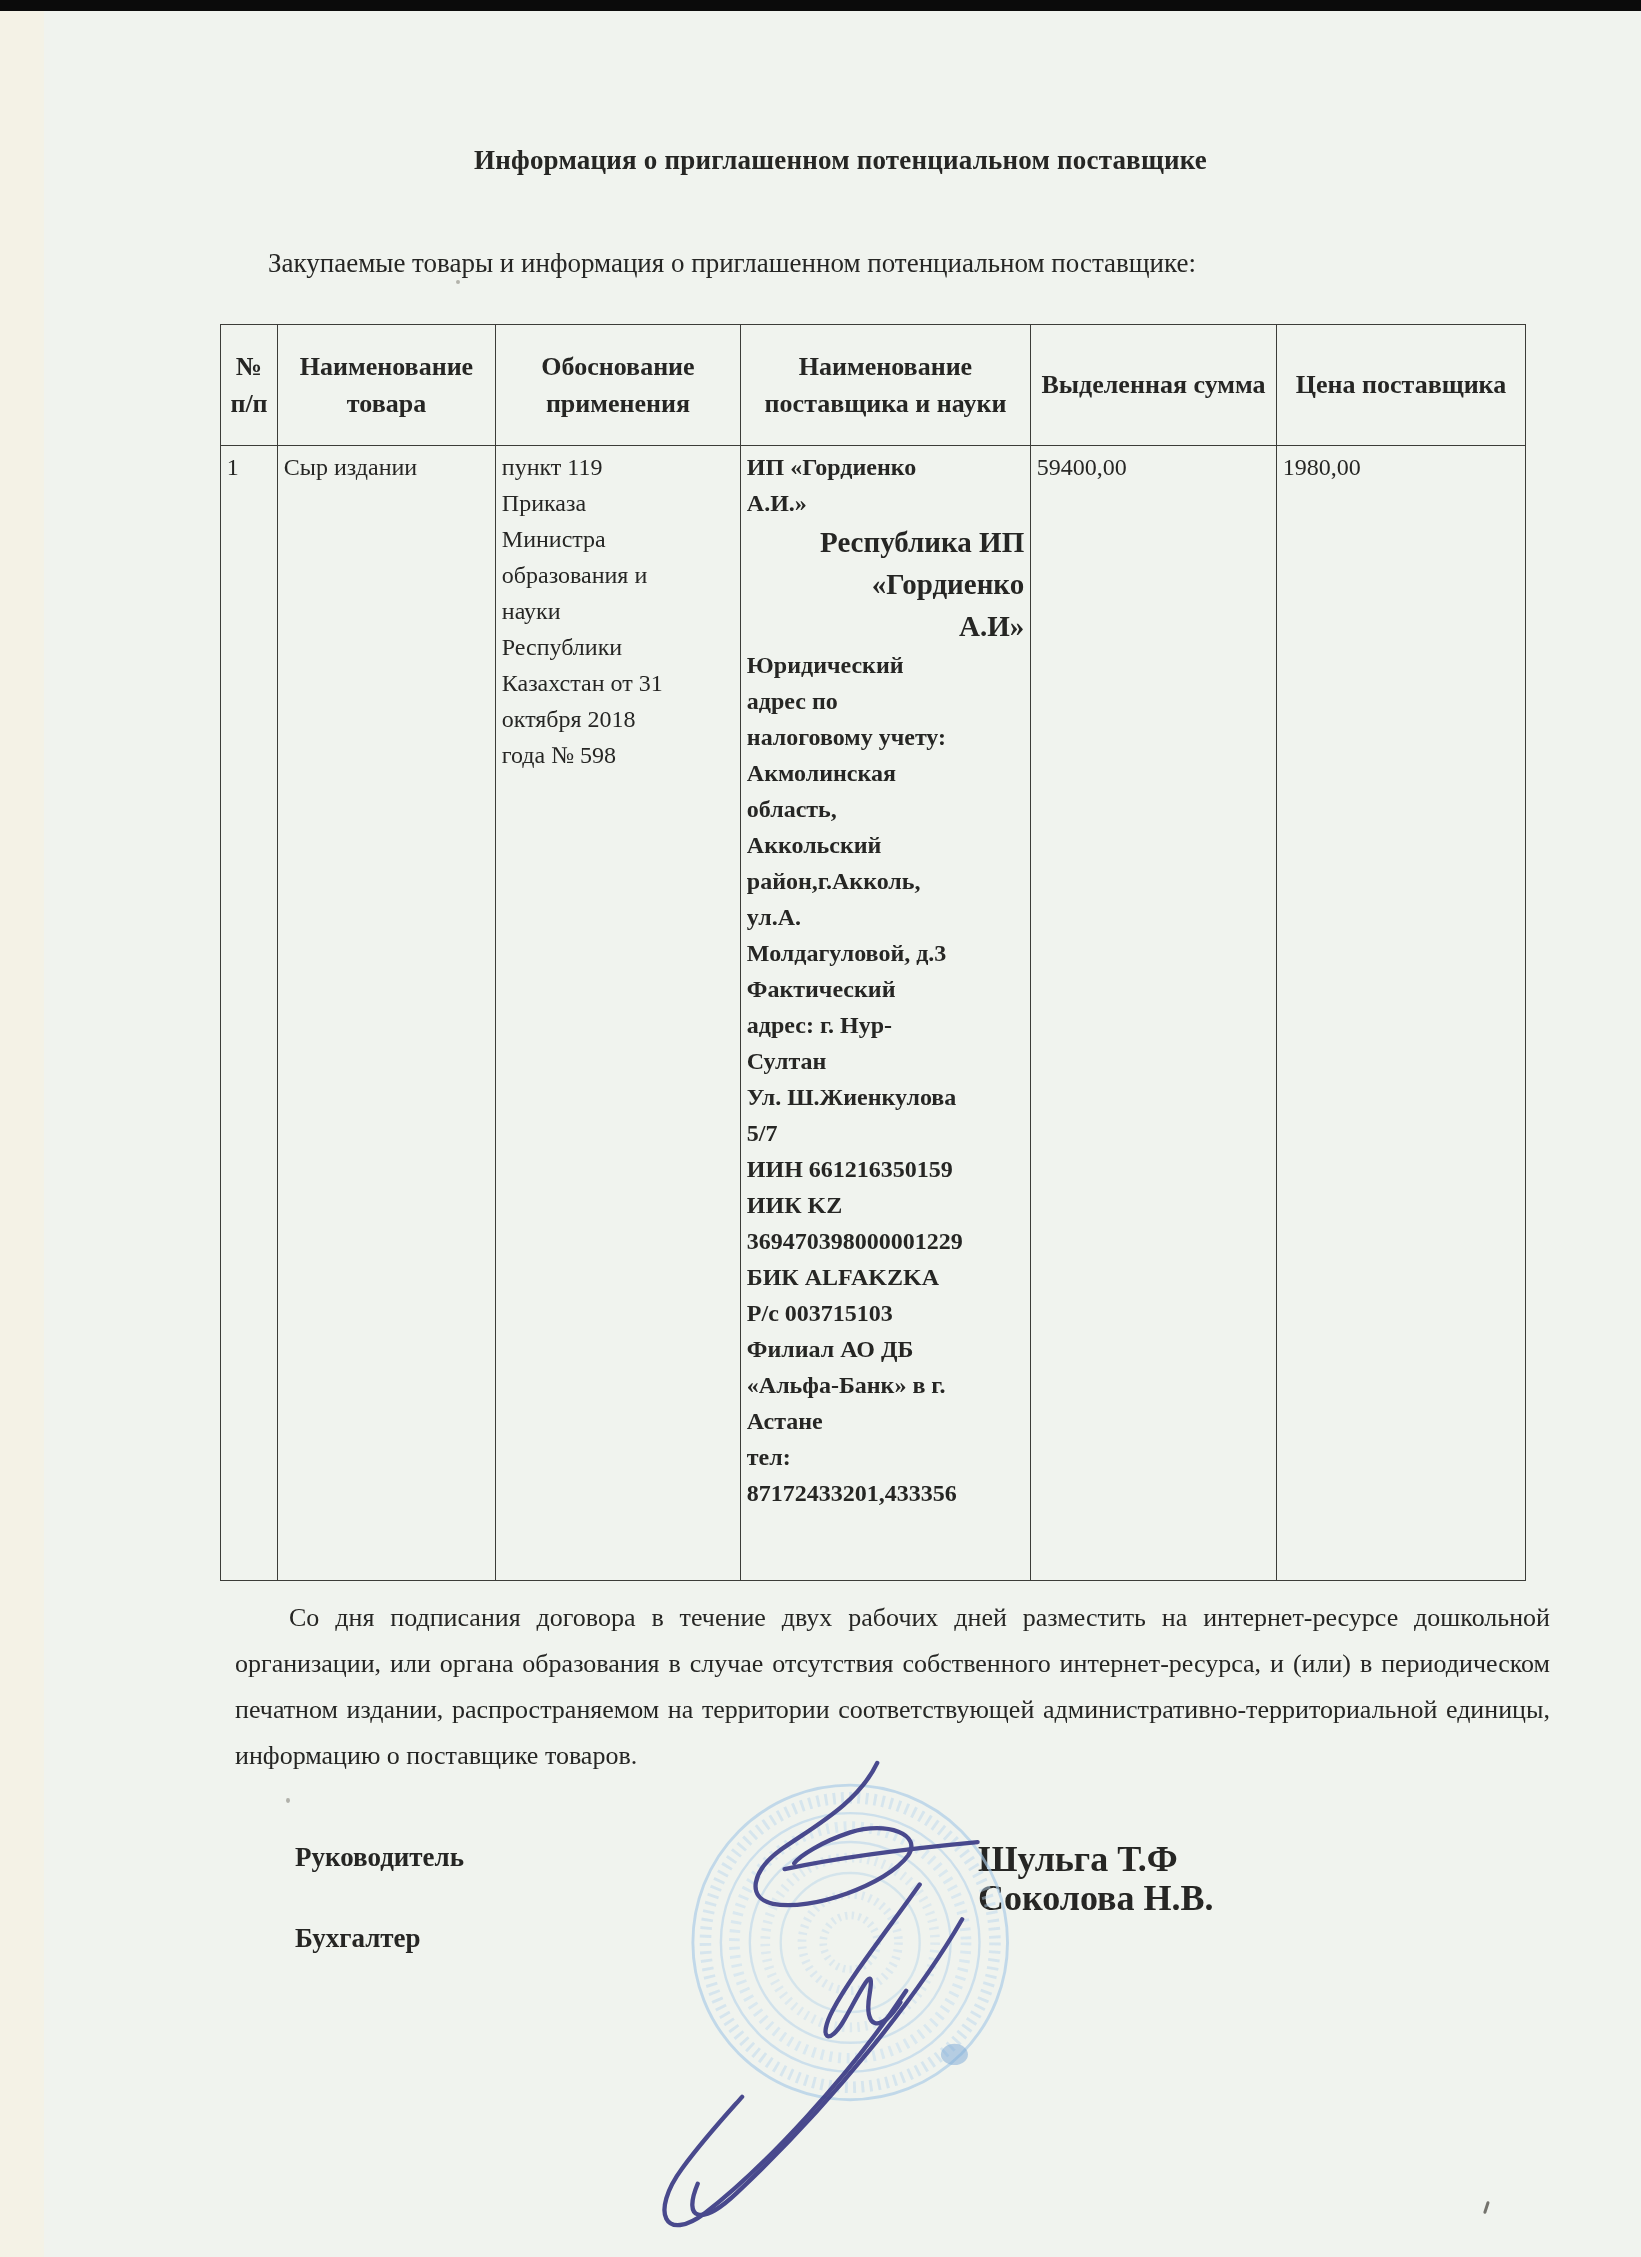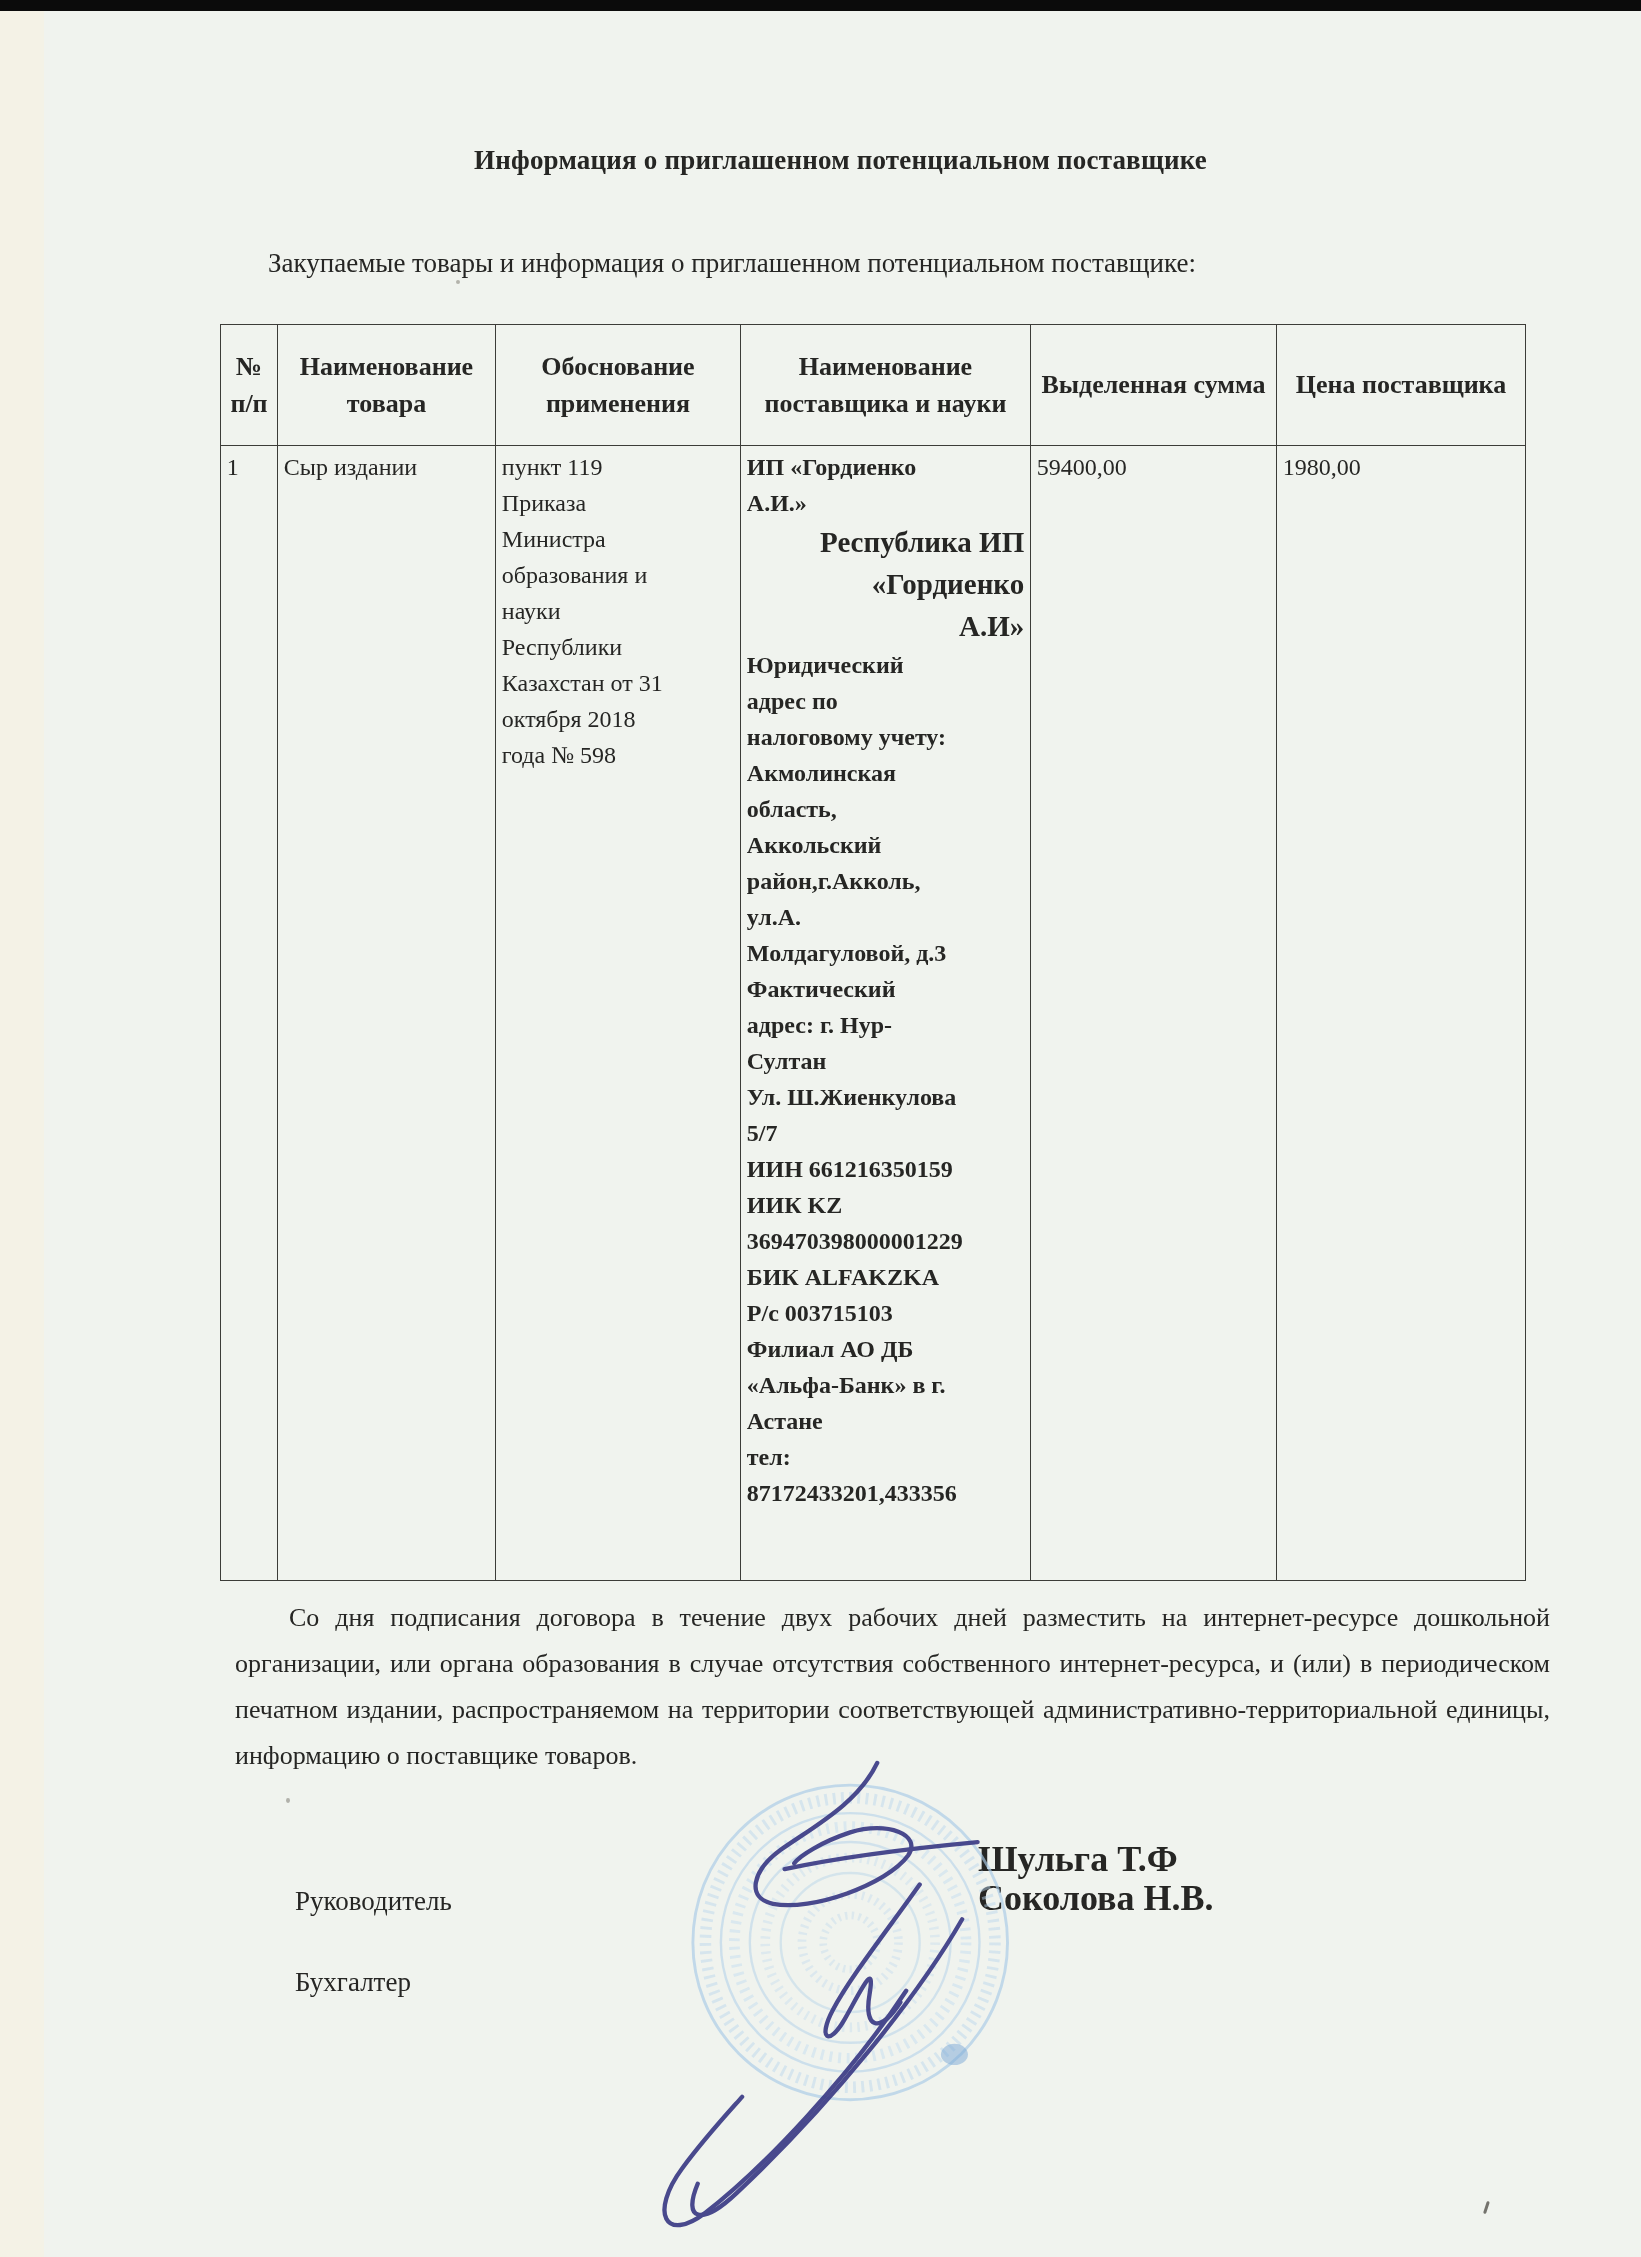--- a/index.html
+++ b/index.html
@@ -63,21 +63,21 @@
   .prewrap{white-space:pre-line;}
   .cell-supplier{font-weight:bold;}
   .sup-big{font-size:29px;line-height:42px;font-weight:bold;text-align:right;}
   .bottom-par{
     position:absolute;left:235px;top:1595px;width:1315px;
     font-size:26px;line-height:46px;
     text-align:justify;text-indent:54px;
   }
   .sig-row-label{
     position:absolute;left:295px;
-    font-size:27px;font-weight:normal;margin-top:44px;
+    font-size:27px;font-weight:bold;
   }
   .sig-row-name{
     position:absolute;left:978px;
     font-size:36px;font-weight:bold;
   }
   .r1{top:1842px;}
   .n1{top:1838px;}
   .r2{top:1923px;}
   .n2{top:1877px;}
   .stamp-svg{

